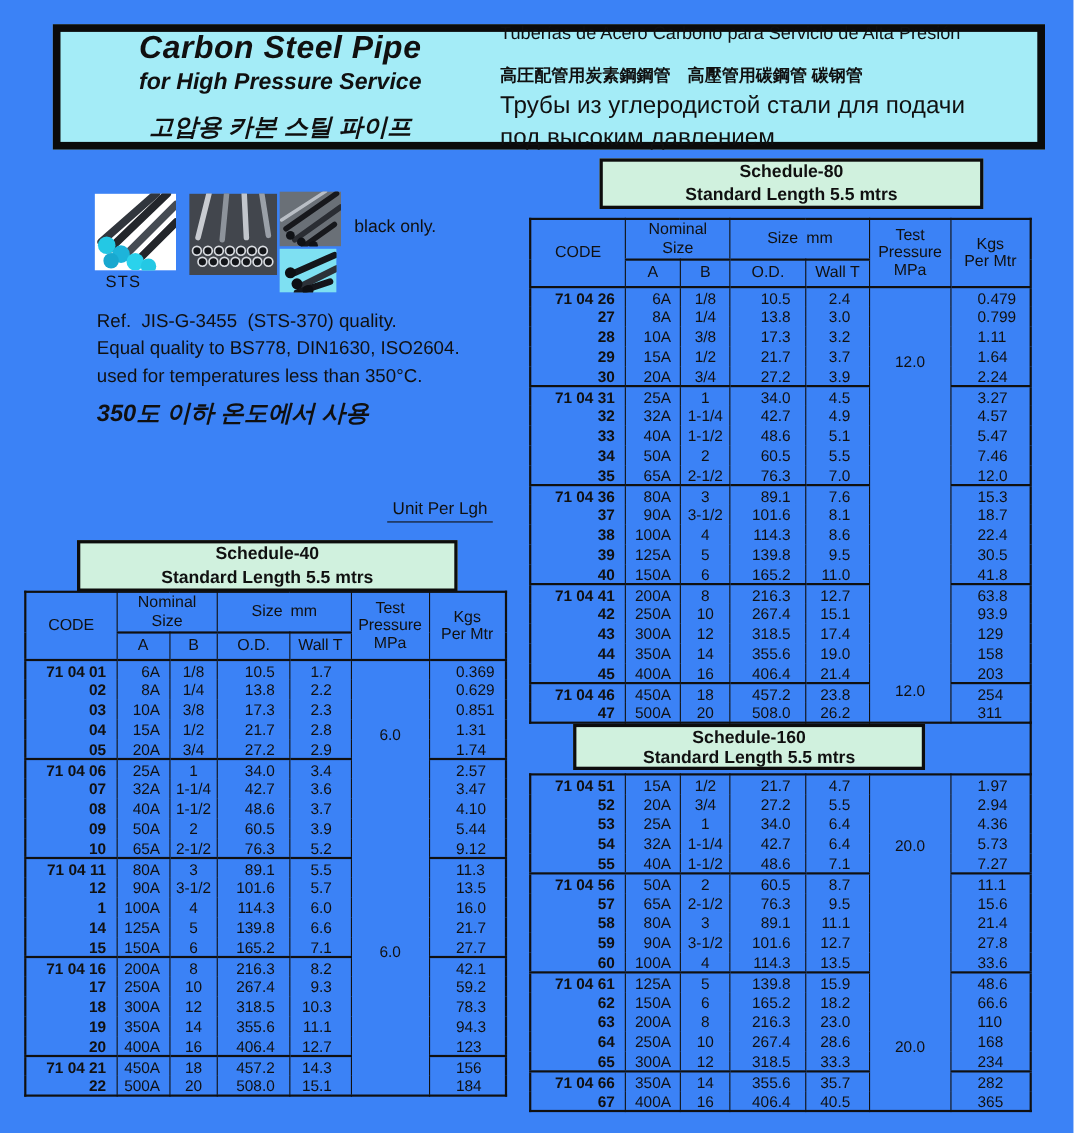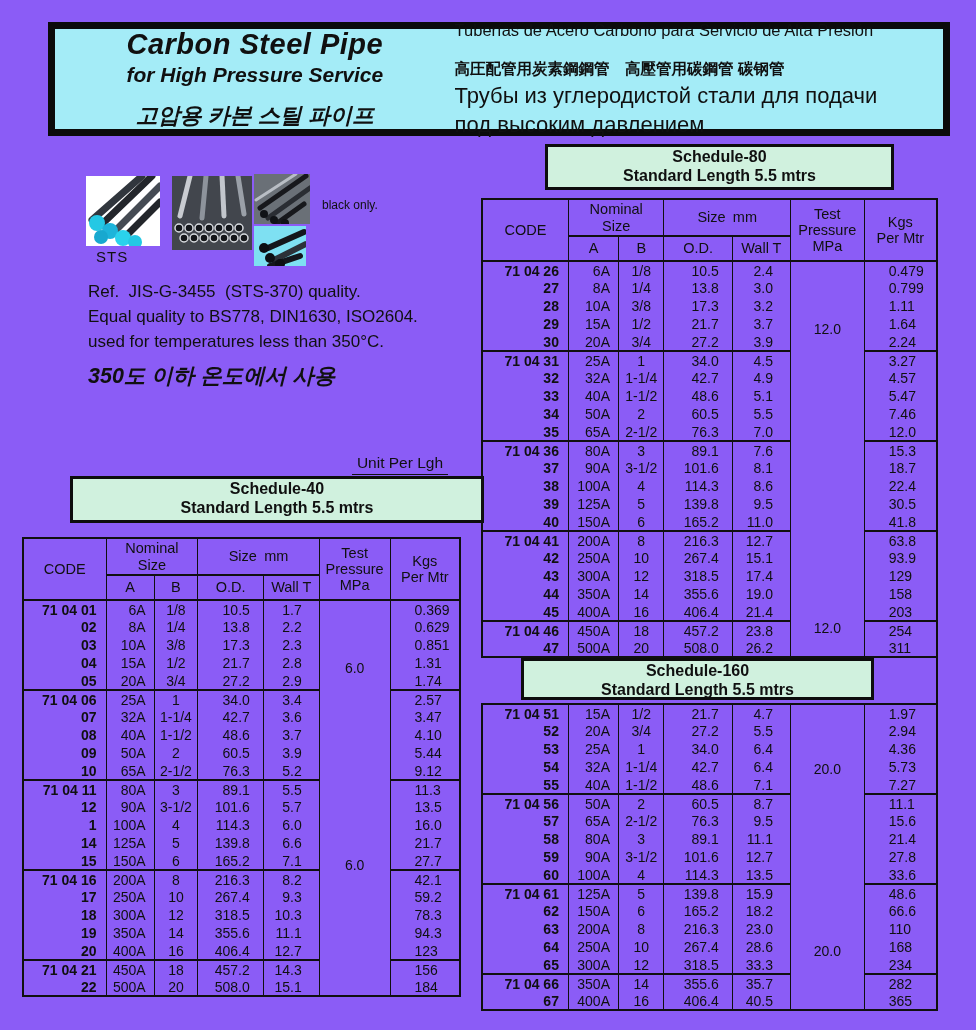--- a/index.html
+++ b/index.html
@@ -1,45 +1,45 @@
 <!DOCTYPE html>
 <html><head>
 <meta charset="utf-8">
 <style>
   html,body{margin:0;padding:0;background:#ffffff;}
-  .page{position:relative;width:976px;height:1030px;background:#8b5cf6;overflow:hidden;
+  .page{position:relative;width:976px;height:1030px;background:#3b82f6;overflow:hidden;
         font-family:"Liberation Sans", sans-serif;color:#101010;}
 
   
   .banner{position:absolute;left:48px;top:22px;width:902px;height:114px;box-sizing:border-box;
           background:#a4ecf7;border:7px solid #0b0b0b;display:flex;align-items:center;}
   .b-left{width:45%;text-align:center;font-style:italic;font-weight:700;}
   .b-t1{font-size:29px;letter-spacing:.5px;}
   .b-t2{font-size:21px;margin-top:2px;}
   .b-t3{font-size:22px;margin-top:14px;}
   .b-right{width:55%;box-sizing:border-box;padding-right:4px;}
   .b-es{font-size:16.5px;}
   .b-cjk{font-size:15.5px;font-weight:700;margin-top:19px;}
   .b-ru{font-size:22px;margin-top:3px;}
 
   
   .fig{position:absolute;}
   .caption{position:absolute;font-size:15px;letter-spacing:1px;}
-  .blackonly{position:absolute;left:322px;top:198px;font-size:12px;}
+  .blackonly{position:absolute;left:322px;top:198px;font-size:16px;}
 
   
   .refblock{position:absolute;left:88px;top:283px;font-size:17px;line-height:18px;}
   .refblock div{margin-bottom:7px;}
   .konote{position:absolute;left:88px;top:361px;font-size:21.5px;font-weight:700;font-style:italic;}
   .unitlabel{position:absolute;left:352px;top:454px;width:96px;text-align:center;
              font-size:15.5px;border-bottom:1.6px solid #101010;padding-bottom:2px;}
 
   
   .gbox{position:absolute;box-sizing:border-box;background:#d0f1de;border:3px solid #0d0d0d;
-        display:flex;flex-direction:column;justify-content:flex-start;align-items:center;
+        display:flex;flex-direction:column;justify-content:space-between;align-items:center;
         font-weight:700;font-size:16px;line-height:19px;text-align:center;}
 
   
   .twrap{position:absolute;}
   table{border-collapse:collapse;width:100%;table-layout:fixed;border:2px solid #101010;
         font-size:14px;color:#101010;}
   th,td{border:1.5px solid #101010;padding:0;line-height:1;overflow:hidden;}
   thead th{border-bottom:2px solid #101010;font-weight:400;font-size:14.5px;
            white-space:pre-line;line-height:1.12;text-align:center;vertical-align:middle;}
   tbody tr{height:18px;}
@@ -155,29 +155,29 @@
   <div class="caption" style="left:96px;top:248px">STS</div>
 
   <div class="refblock">
     <div>Ref.&nbsp;&nbsp;JIS-G-3455&nbsp;&nbsp;(STS-370) quality.</div>
     <div>Equal quality to BS778, DIN1630, ISO2604.</div>
     <div>used for temperatures less than 350°C.</div>
   </div>
   <div class="konote">350도 이하 온도에서 사용</div>
   <div class="unitlabel">Unit Per Lgh</div>
 
-  <div class="gbox" style="left:70px;top:476px;width:414px;height:47px">
+  <div class="gbox" style="left:70px;top:491px;width:346px;height:47px">
     <div>Schedule-40</div>
     <div>Standard Length 5.5 mtrs</div>
   </div>
   <div class="gbox" style="left:545px;top:144px;width:349px;height:46px">
     <div>Schedule-80</div>
     <div>Standard Length 5.5 mtrs</div>
   </div>
-  <div class="gbox" style="left:521px;top:658px;width:353px;height:42px">
+  <div class="gbox" style="left:521px;top:658px;width:320px;height:42px">
     <div>Schedule-160</div>
     <div>Standard Length 5.5 mtrs</div>
   </div>
   <div class="vline-join"></div>
 
   <div class="twrap" style="left:22px;top:537px;width:439px">
       <table>
         <colgroup>
           <col style="width: 19%;">
           <col style="width: 11%;">

